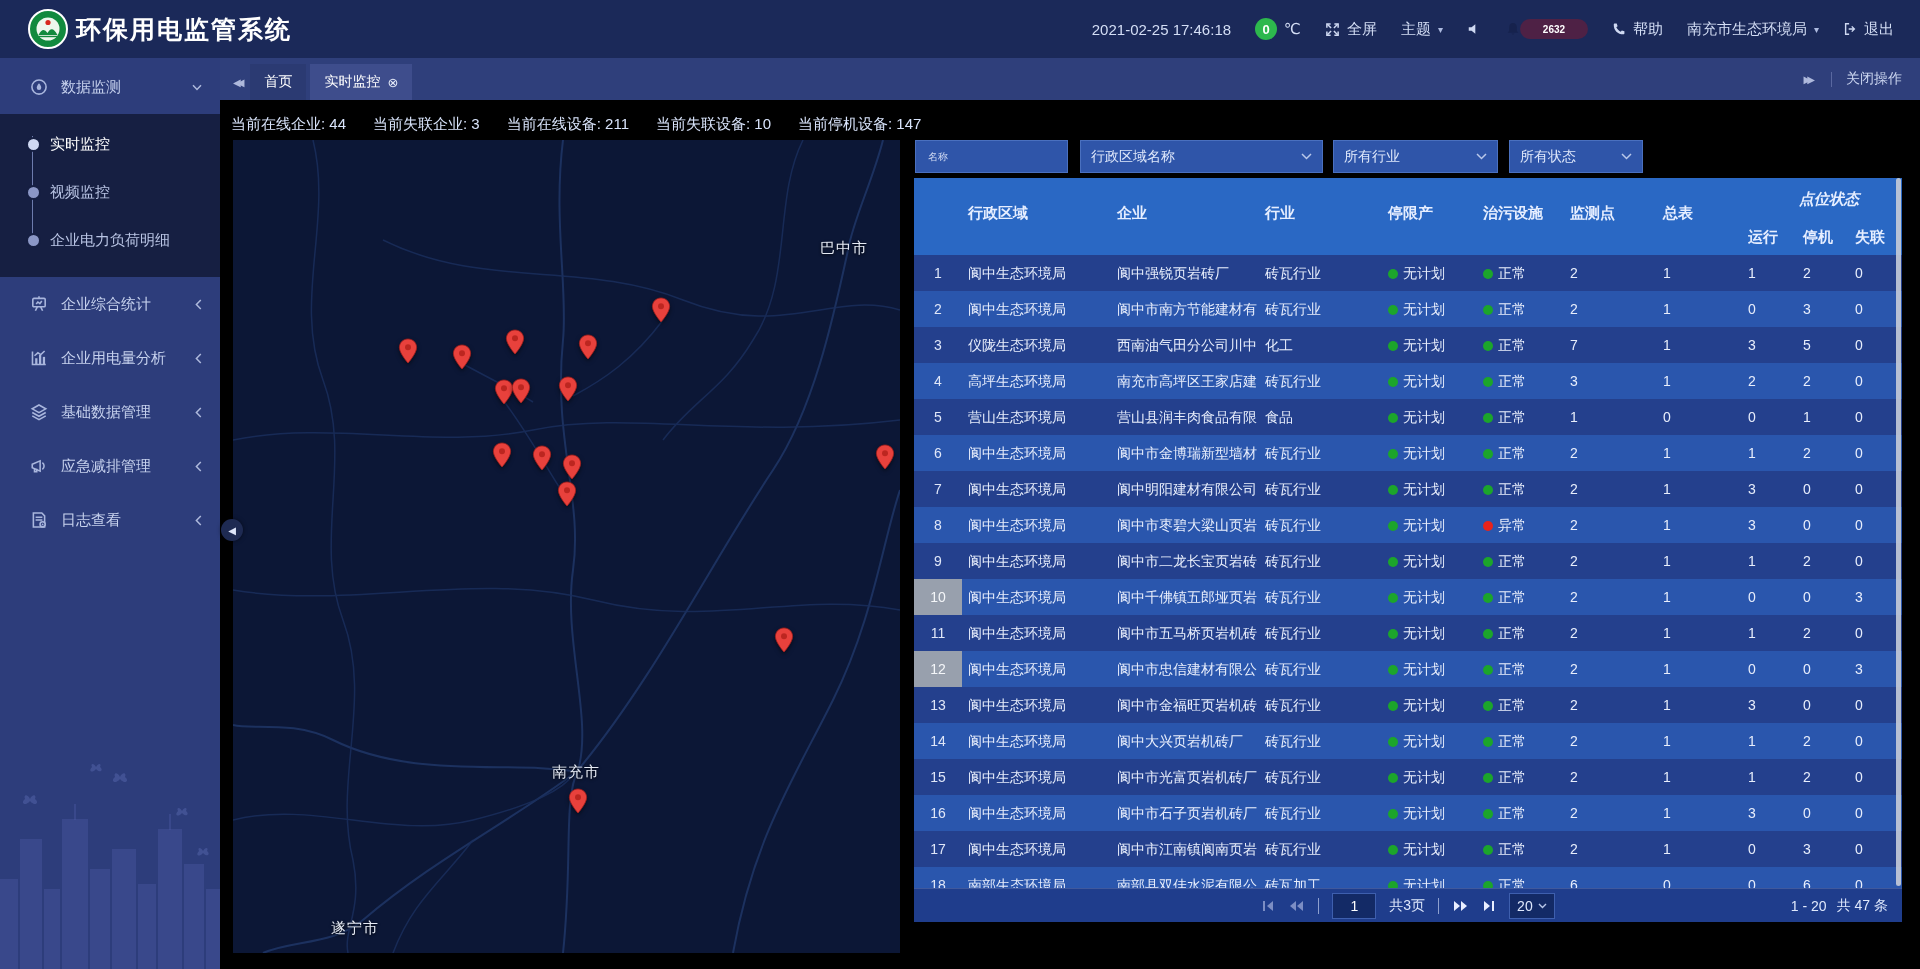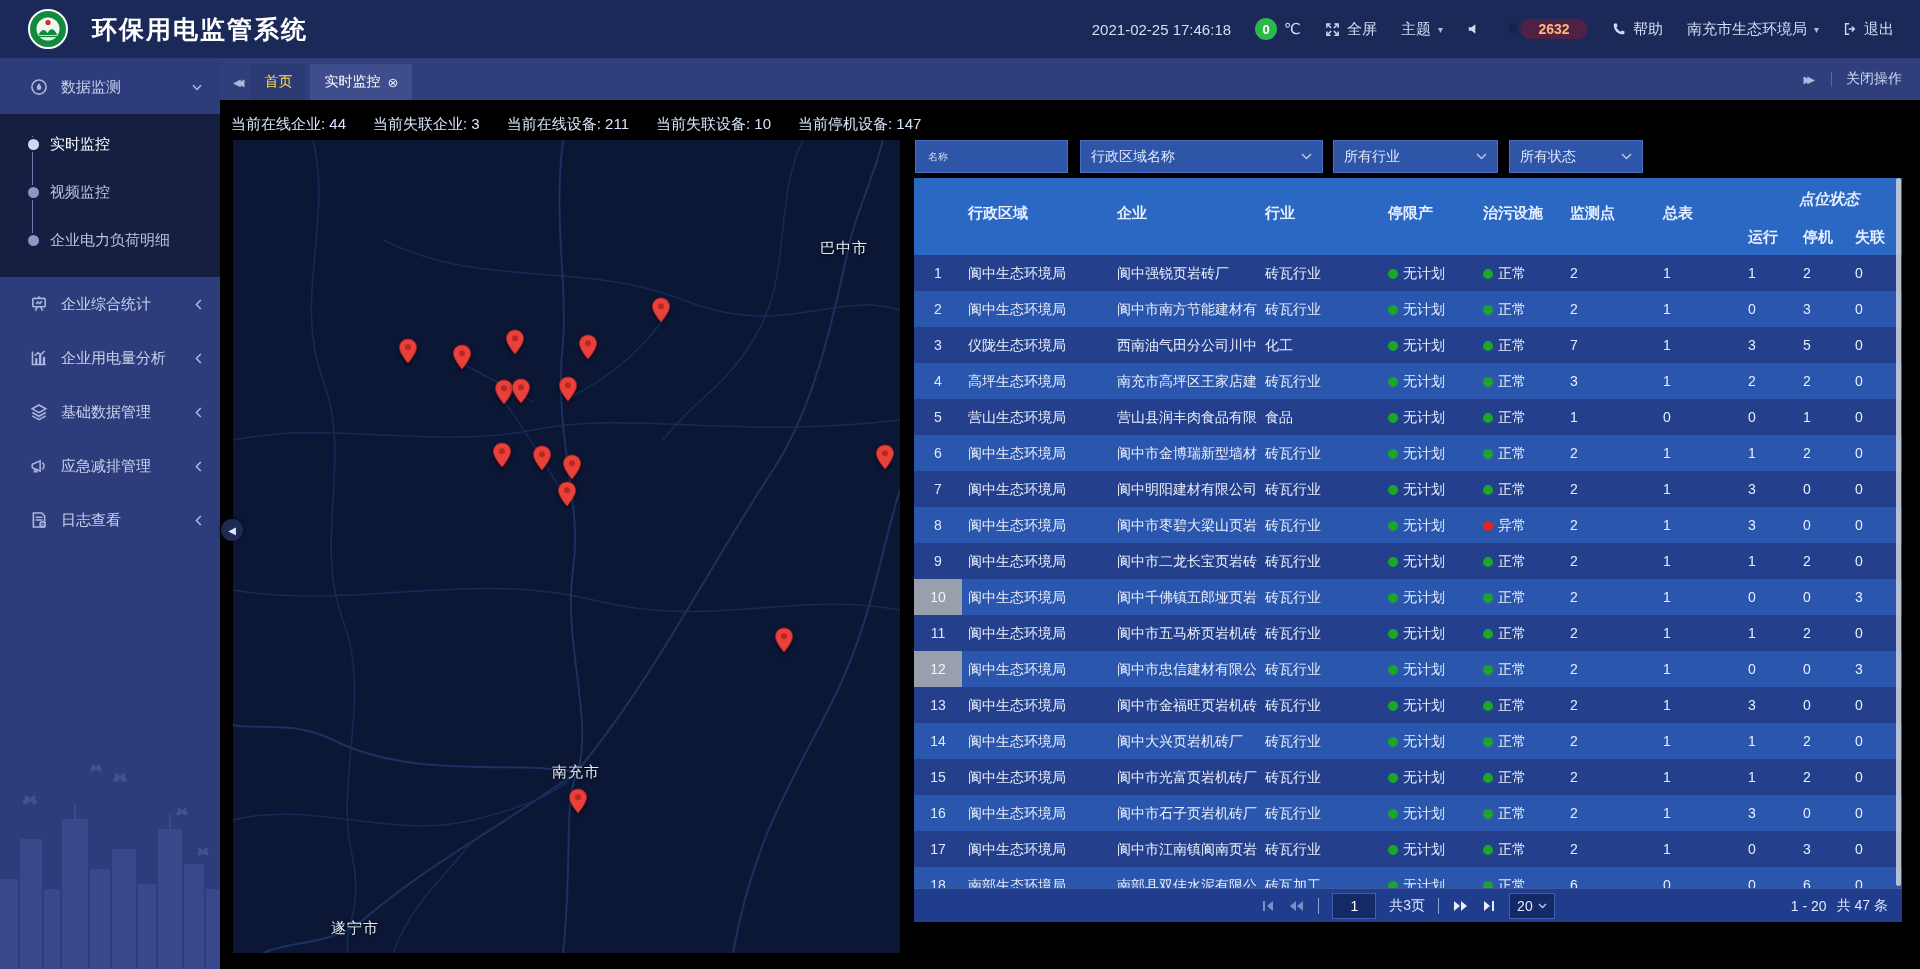--- a/index.html
+++ b/index.html
@@ -1,42 +1,42 @@
 <!DOCTYPE html>
 <html><head>
 <meta charset="utf-8">
 <style>
   html,body{margin:0;padding:0;background:#0b1020;font-family:"Liberation Sans","DejaVu Sans",sans-serif;}
   .page{position:relative;width:1920px;height:969px;overflow:hidden;background:#28479e;}
   
   .topbar{position:absolute;left:0;top:0;width:1920px;height:58px;background:#1b2959;display:flex;align-items:center;justify-content:space-between;z-index:30;}
-  .brand{display:flex;align-items:center;gap:24px;padding-left:28px;}
+  .brand{display:flex;align-items:center;gap:8px;padding-left:28px;}
   .app-title{color:#fff;font-size:25px;font-weight:bold;letter-spacing:2px;margin:0;}
   .top-right{display:flex;align-items:center;gap:24px;padding-right:26px;color:#d4def5;font-size:15px;}
   .top-item{display:flex;align-items:center;gap:7px;cursor:pointer;white-space:nowrap;}
   .temp-badge{width:22px;height:22px;border-radius:50%;background:#2db84d;color:#fff;font-size:13px;font-weight:bold;display:flex;align-items:center;justify-content:center;}
-  .badge-pill{min-width:52px;height:20px;border-radius:10px;background:#4e2145;color:#fdba74;font-size:14px;font-weight:bold;display:flex;align-items:center;justify-content:center;padding:0 8px;margin-left:-8px;}
+  .badge-pill{min-width:52px;height:20px;border-radius:10px;background:#4e2145;color:#ffffff;font-size:10px;font-weight:bold;display:flex;align-items:center;justify-content:center;padding:0 8px;margin-left:-8px;}
   .caret{font-size:10px;color:#aebbe0;}
   
   .sidebar{position:absolute;left:0;top:58px;width:220px;height:911px;background:#2d3d7b;z-index:20;overflow:hidden;}
   .sb-group{position:relative;height:54px;display:flex;align-items:center;gap:13px;padding-left:30px;color:#c7d2ee;font-size:15px;cursor:pointer;}
   .sb-group:first-child{margin-top:2px;}
   .sb-group .chev{position:absolute;right:18px;}
   .submenu{position:relative;height:163px;background:#161f42;}
   .submenu .vline{position:absolute;left:32px;top:22px;width:1px;height:105px;background:#6d7bad;}
   .sb-sub{position:absolute;left:0;width:100%;height:32px;display:flex;align-items:center;padding-left:50px;font-size:15px;color:#b9c4e4;cursor:pointer;}
   .sb-sub .dot{position:absolute;left:26px;width:11px;height:11px;border-radius:50%;background:#8b97c6;border:2px solid #161f42;}
   .sb-sub.active{color:#ffffff;}
   .sb-sub.active .dot{background:#cfd8f2;}
   .skyline{position:absolute;left:0;bottom:0;width:220px;height:210px;pointer-events:none;}
   .collapse-btn{position:absolute;left:221px;top:519px;width:22px;height:22px;border-radius:50%;background:#1e2a52;color:#dfe6fa;font-size:10px;display:flex;align-items:center;justify-content:center;z-index:40;cursor:pointer;box-shadow:0 0 4px rgba(0,0,0,.5);}
   
   .tabbar{position:absolute;left:220px;top:58px;width:1700px;height:42px;background:#2f3f7b;display:flex;align-items:flex-end;z-index:10;}
   .tab-scroll{color:#aeb9dc;font-size:10px;letter-spacing:-4px;padding:0 10px 12px 13px;cursor:pointer;}
-  .tab{height:36px;display:flex;align-items:center;padding:0 14px;font-size:14px;color:#fde047;background:#2b3a72;margin-right:4px;cursor:pointer;}
+  .tab{height:36px;display:flex;align-items:center;padding:0 14px;font-size:14px;color:#ffffff;background:#2b3a72;margin-right:4px;cursor:pointer;}
   .tab.active{background:#3e4d8c;color:#ffffff;}
   .tab .close{margin-left:7px;font-size:13px;color:#e8edfa;}
   .tabbar-right{margin-left:auto;display:flex;align-items:center;gap:14px;padding:0 18px 12px 0;color:#ccd6f0;font-size:14px;}
   .tabbar-right .sep{width:1px;height:15px;background:#5a68a0;}
   .tabbar-right .ff{font-size:10px;letter-spacing:-4px;color:#aeb9dc;padding-right:6px;cursor:pointer;}
   
   .content{position:absolute;left:220px;top:100px;width:1700px;height:869px;background:#000000;}
   .stats{position:absolute;left:0;top:6px;height:36px;display:flex;align-items:center;gap:27px;padding-left:11px;color:#d9e4fb;font-size:15px;white-space:nowrap;}
   
   .map-panel{position:absolute;left:13px;top:40px;width:667px;height:813px;background:#0c1736;overflow:hidden;}

